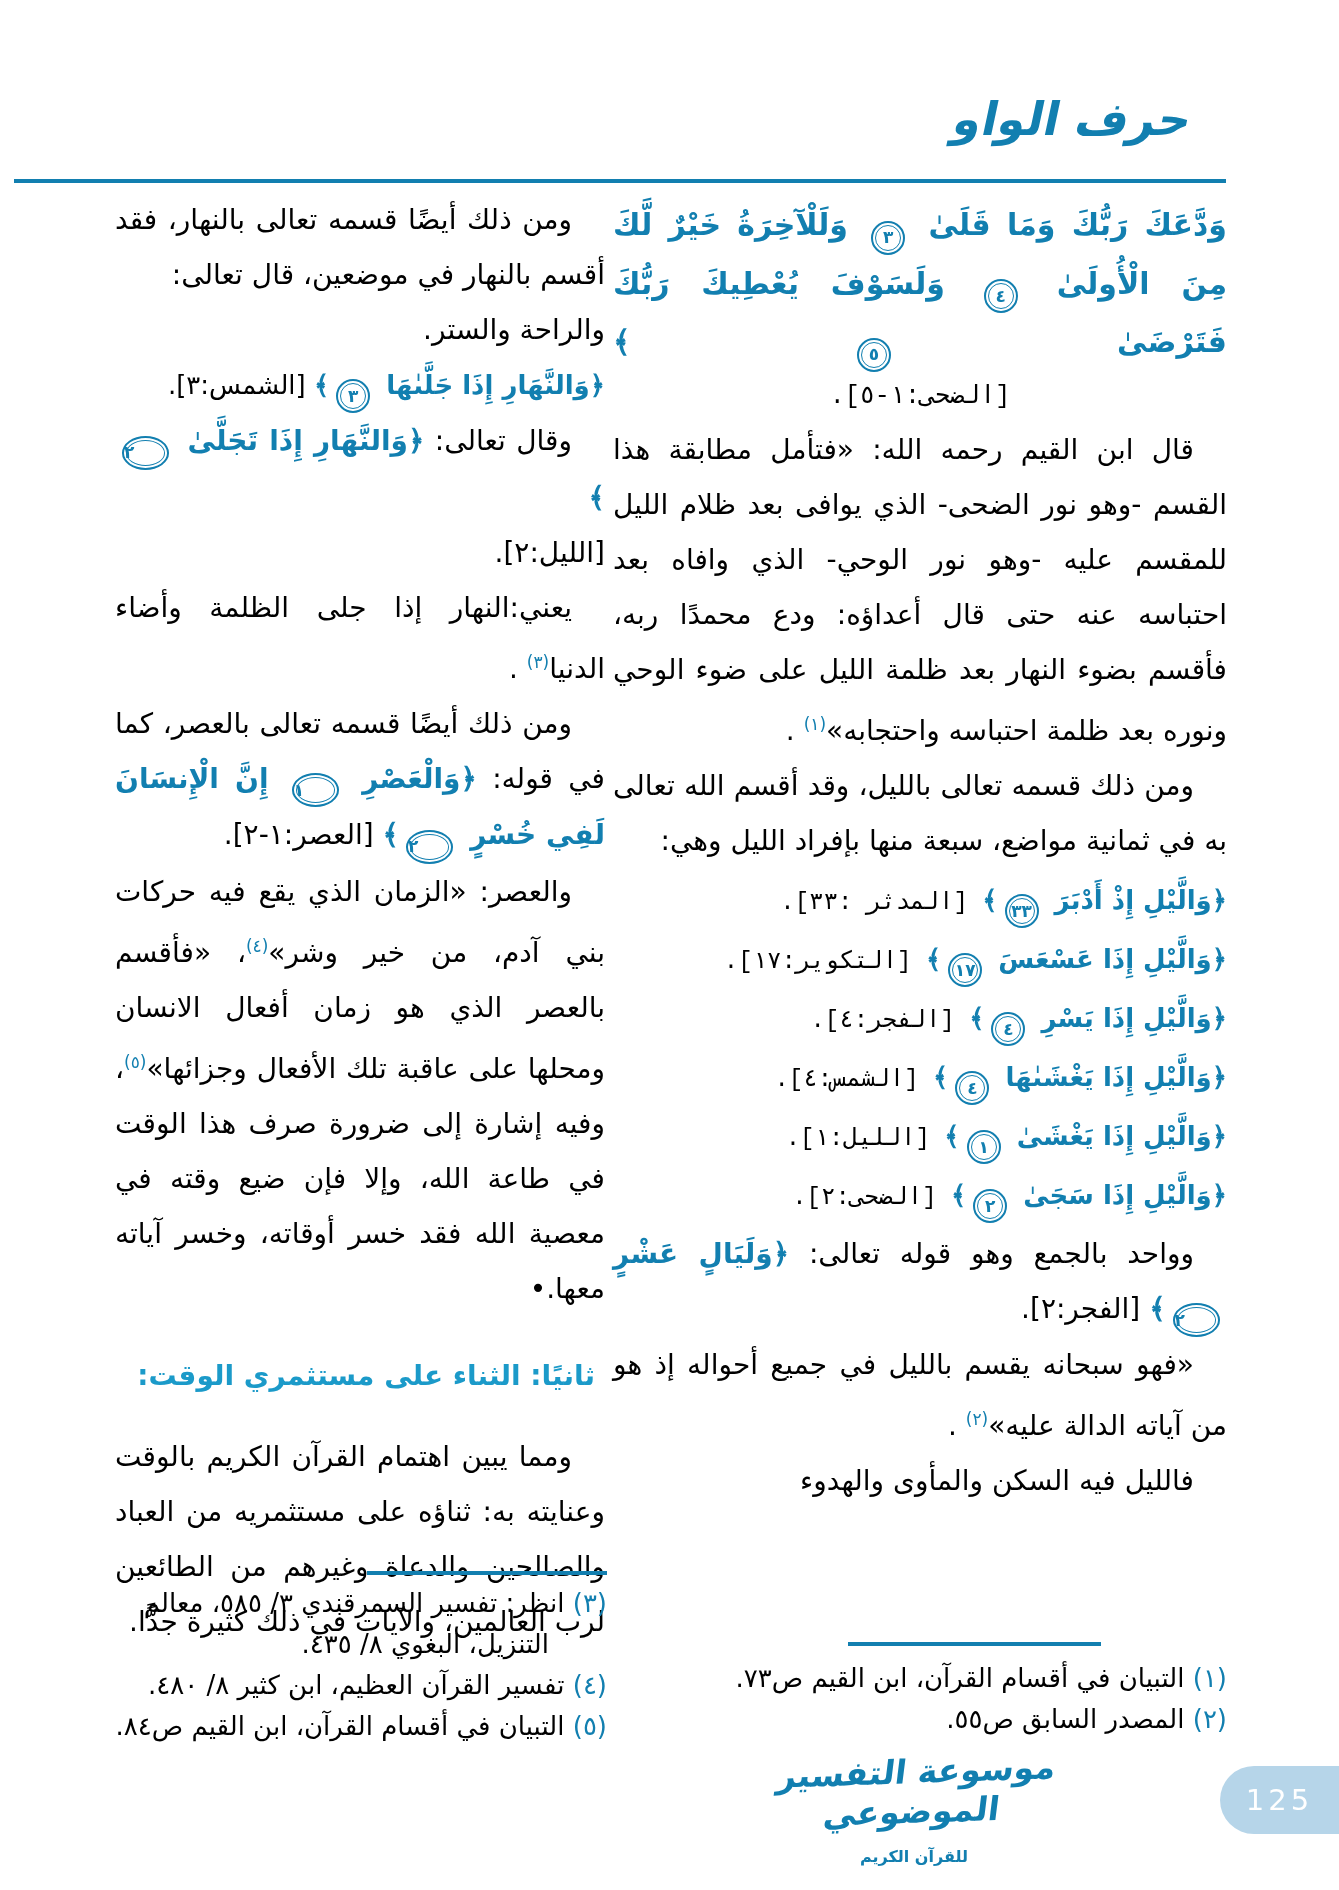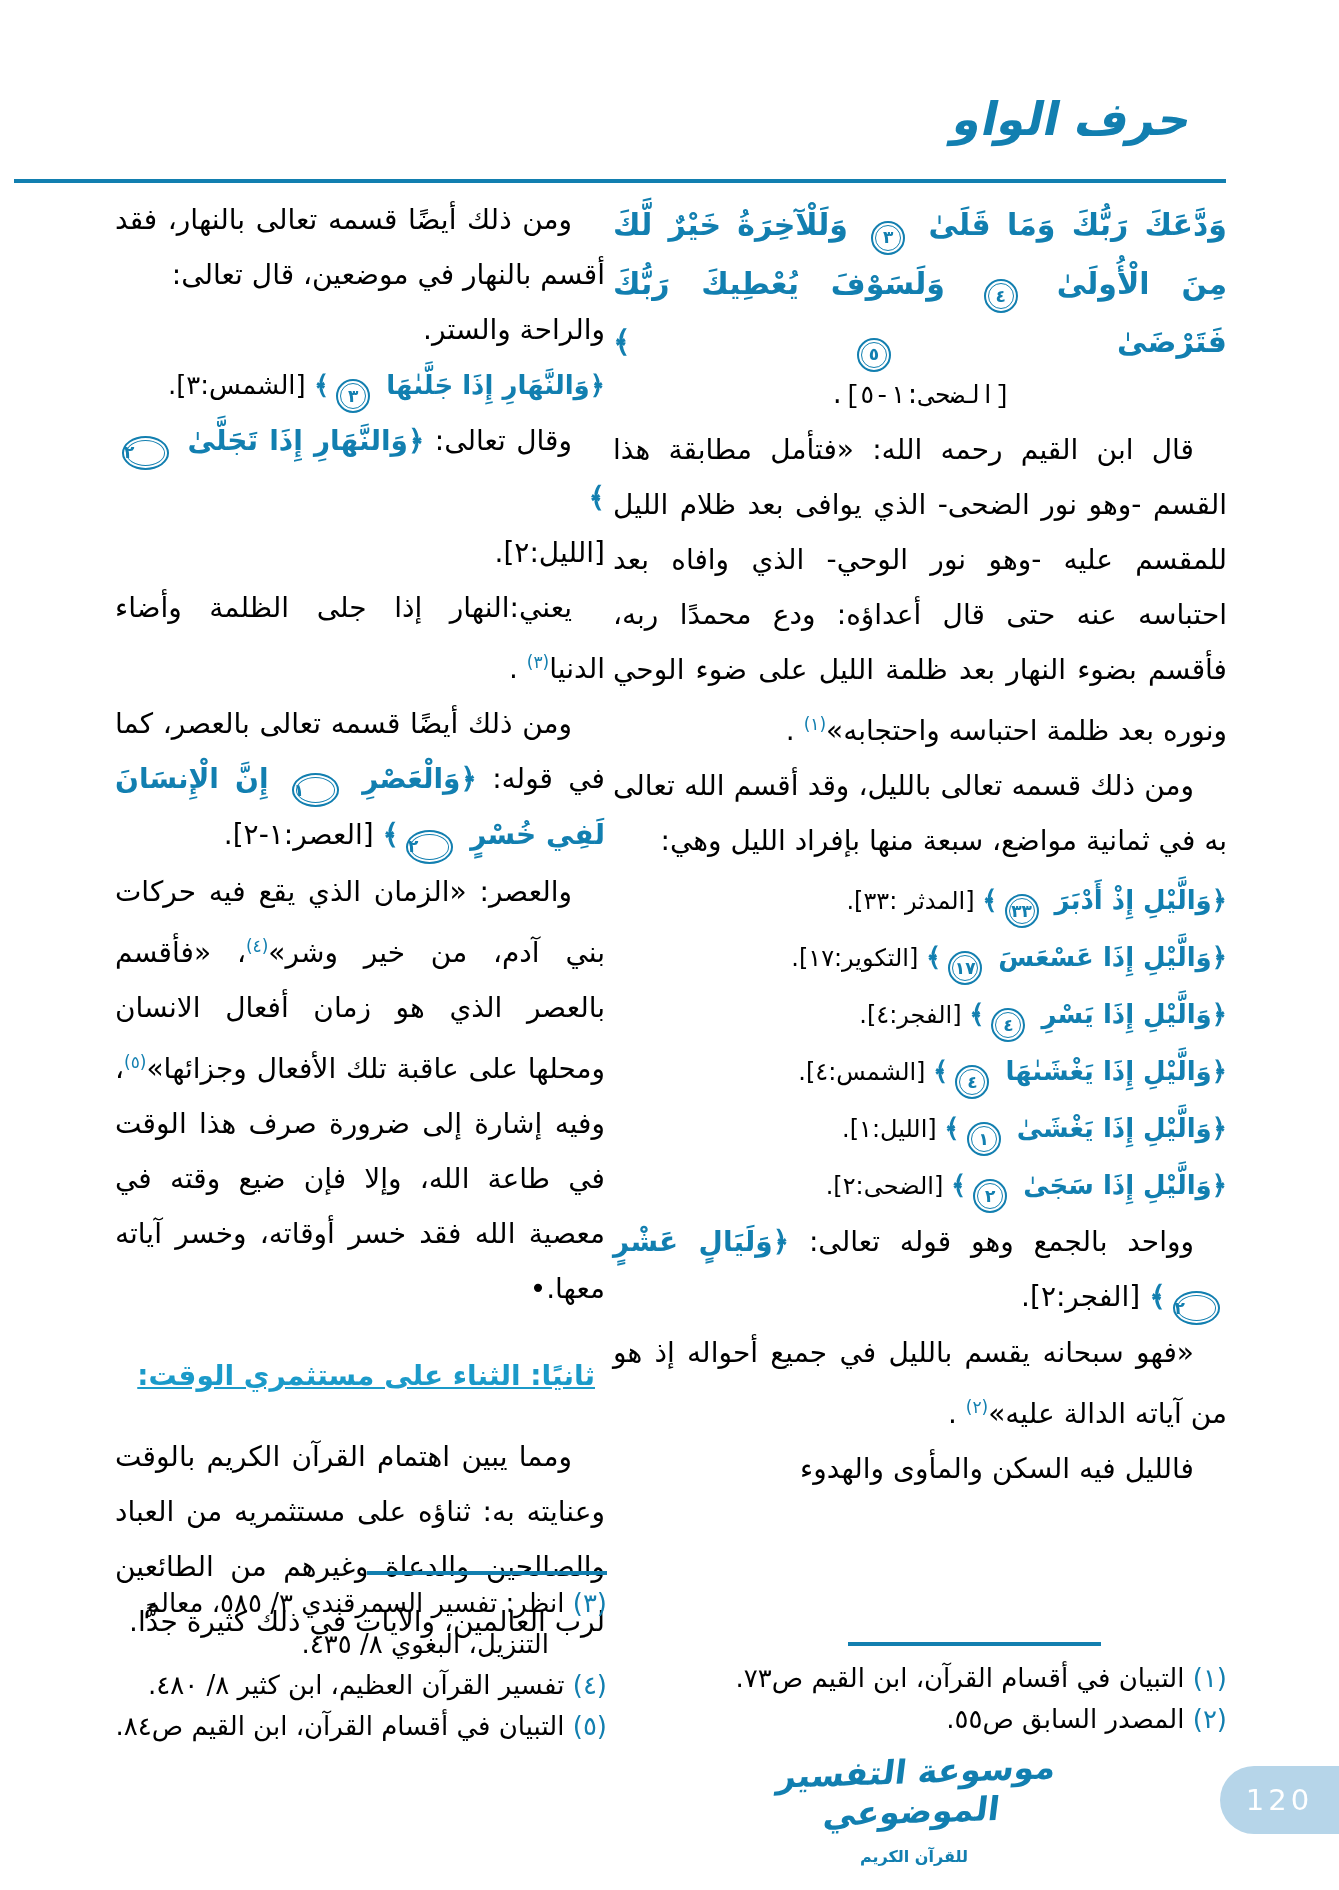--- a/index.html
+++ b/index.html
@@ -34,36 +34,36 @@
     text-align:justify;text-align-last:justify;
   }
   .verse-ref{font-size:25px;line-height:50px;}
   .ref-center{text-align:left;text-align-last:center;font-family:Liberation Mono, monospace;}
 
   .mt-para1{margin-top:45px;}
   .mt-para2{margin-top:10px;}
 
   .verse-list{margin-top:4px;}
   .verse-line{font-size:26px;line-height:56px;white-space:nowrap;overflow:hidden;}
-  .vref{font-size:24px;color:#000;font-weight:normal;}
+  .vref{font-size:24px;color:#000;font-weight:normal;font-family:Liberation Mono, monospace;}
 
   .aya{
     display:inline-flex;align-items:center;justify-content:center;
     min-width:34px;height:34px;box-sizing:border-box;
     border:2px solid var(--ink_blue);border-radius:50%;
     color:var(--ink_blue);font-size:17px;font-weight:bold;
     margin:0 7px;vertical-align:-8px;position:relative;
   }
   .aya::after{content:"";position:absolute;inset:2px;border:1px solid var(--ink_blue);border-radius:50%;}
 
   .fnmark{color:var(--ink_blue);font-size:17px;vertical-align:10px;font-weight:normal;}
 
   .section-heading{
     color:var(--heading_blue);font-weight:bold;font-size:28px;
-    margin:32px 0 26px;text-indent:10px;text-align:right;text-decoration:underline;
+    margin:32px 0 26px;text-indent:10px;text-align:right;
   }
 
   
   .fnblock{position:absolute;font-size:26px;line-height:41px;text-align:right;}
   .fnblock-right{top:1642px;right:112px;width:614px;}
   .fnblock-left{top:1571px;left:115px;width:492px;}
   .fnrule{height:4px;background:var(--ink_blue);}
   .fnrule-right{width:253px;margin:0 126px 12px 0;}
   .fnrule-left{width:240px;margin:0 0 8px 0;}
   .fn-item{padding-right:58px;text-indent:-58px;}
@@ -152,16 +152,16 @@
 
         <div class="fn-item"><span class="fn-num">(٥)</span> <span>التبيان في أقسام القرآن، ابن القيم ص٨٤.</span></div>
       </div>
   </div>
 
   <div class="footer-logo">
     <div class="logo-main">موسوعة التفسير الموضوعي</div>
     <div class="logo-sub">للقرآن الكريم</div>
   </div>
   <div class="page-tab">
-    <span>120</span>
+    <span>125</span>
   </div>
 
 </div>
 
 </body></html>

